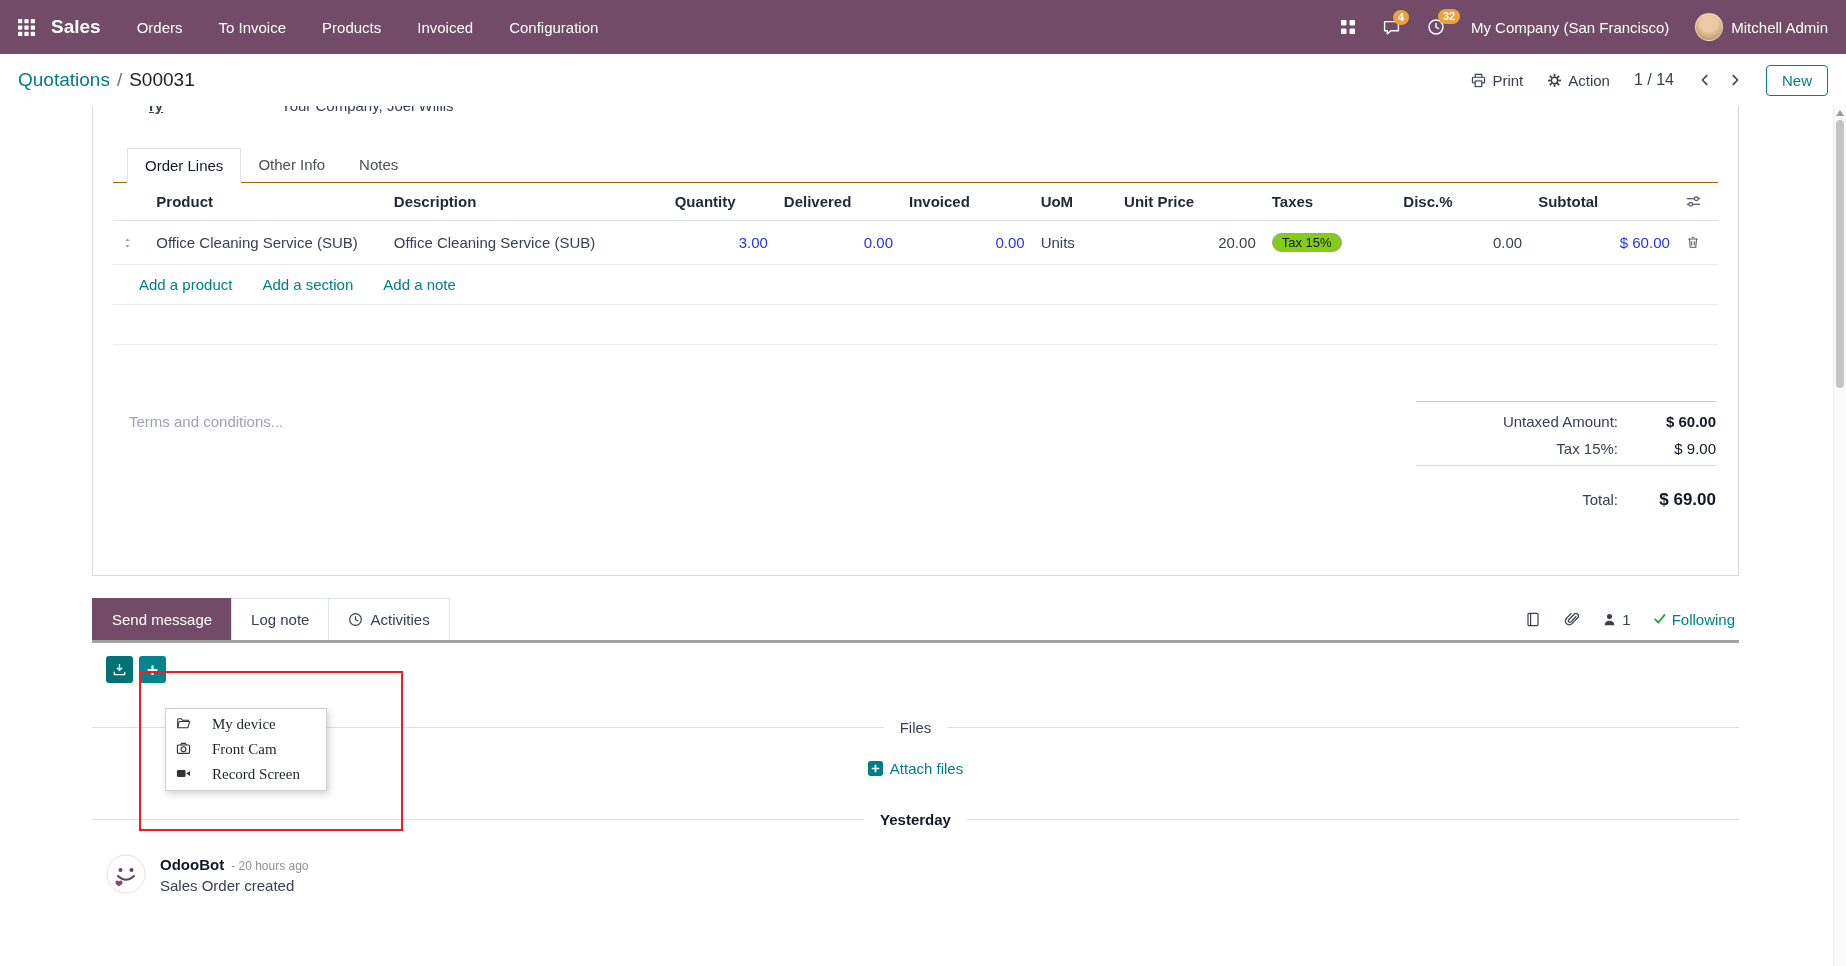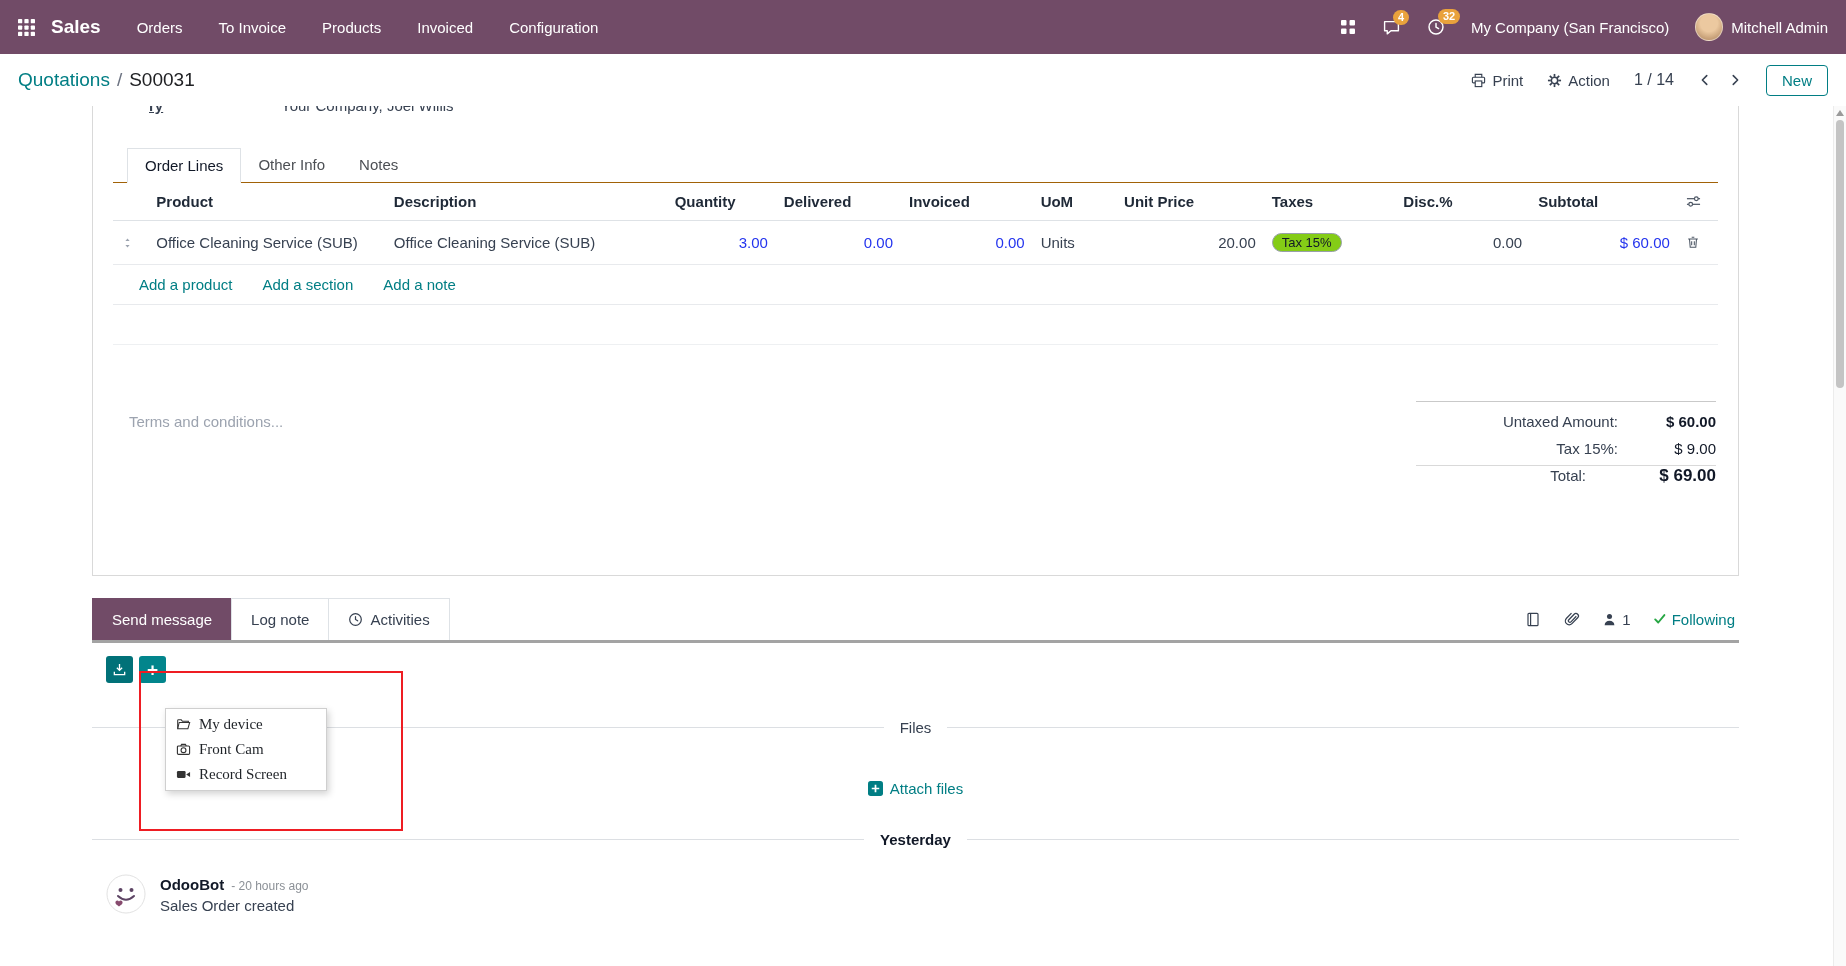--- a/index.html
+++ b/index.html
@@ -64,21 +64,21 @@
   .add-link{color:var(--link);font-size:15px;cursor:pointer;}
   .empty-row{height:40px;border-bottom:1px solid #eef0f2;}
 
   .terms-totals{display:flex;justify-content:space-between;margin-top:56px;padding:0 2px;}
   .terms{color:#9ca3af;font-size:15px;padding-top:12px;padding-left:14px;cursor:text;}
   .totals{width:300px;border-top:1px solid #c9c9c9;padding-top:6px;}
   .tot-row{display:flex;align-items:baseline;padding:5px 0;font-size:15px;}
   .tot-label{flex:1;text-align:right;margin-right:20px;color:#374151;}
   .tot-value{min-width:78px;text-align:right;color:#111827;}
   .tot-row.first .tot-value{font-weight:700;}
-  .tot-row.total{border-top:1px solid #d9d9d9;margin-top:3px;padding-top:0;gap:32px;}
+  .tot-row.total{border-top:1px solid #d9d9d9;margin-top:3px;padding-top:24px;}
   .tot-row.total .tot-label{font-size:15px;}
   .tot-row.total .tot-value{font-weight:700;font-size:17px;}
 
   
   .chatter{margin-left:92px;width:1647px;position:relative;}
   .chatter-topbar{display:flex;align-items:stretch;border-bottom:3px solid #a3a3a3;margin-top:22px;}
   .chatter-btn{font-size:15px;padding:12px 19px;background:#fff;border:1px solid #dee2e6;
     border-bottom:none;margin-right:-1px;cursor:pointer;color:#374151;font-weight:500;
     display:flex;align-items:center;gap:7px;}
   .chatter-btn.primary{background:var(--primary);border-color:var(--primary);color:#fff;}
@@ -86,30 +86,30 @@
   .tool{display:flex;align-items:center;gap:5px;cursor:pointer;font-size:15px;}
   .following{color:var(--link);font-weight:500;}
 
   .attach-row{margin-top:13px;margin-left:14px;display:flex;gap:6px;}
   .attach-btn{width:27px;height:27px;background:#017178;border:none;border-radius:3px;color:#fff;
     display:flex;align-items:center;justify-content:center;cursor:pointer;}
   .attach-btn.plus{font-size:19px;font-weight:700;background:#02858c;}
 
   .attach-dropdown{position:absolute;left:73px;top:110px;width:162px;background:#fff;
     border:1px solid #cfcfcf;box-shadow:2px 3px 7px rgba(0,0,0,.18);padding:3px 0;z-index:5;}
-  .dd-item{display:flex;align-items:center;gap:8px;padding:4px 10px;cursor:pointer;
+  .dd-item{display:flex;gap:21px;padding:4px 10px;cursor:pointer;
     font-family:"Liberation Serif","DejaVu Serif",serif;font-size:15px;color:#1f2328;}
 
   .annotation-box{position:absolute;left:47px;top:73px;width:264px;height:160px;
     border:2px solid var(--annotation);z-index:6;pointer-events:none;}
 
   .divider{display:flex;align-items:center;gap:16px;margin-top:36px;color:#374151;font-size:15px;}
   .divider .line{flex:1;height:1px;background:#dcdfe3;}
   .divider.bold{font-weight:700;color:#111827;margin-top:34px;}
-  .attach-files{margin-top:44px;display:flex;justify-content:center;}
+  .attach-files{margin-top:24px;display:flex;justify-content:center;}
   .attach-files-inner{display:flex;align-items:center;gap:7px;color:var(--link);font-size:15px;cursor:pointer;}
 
   .message{margin-top:26px;display:flex;gap:14px;padding-left:14px;}
   .msg-body{padding-top:2px;}
   .msg-head{display:flex;align-items:baseline;gap:7px;}
   .msg-author{font-weight:700;color:#111827;font-size:15px;cursor:pointer;}
   .msg-time{font-size:12px;color:#8b9096;}
   .msg-text{margin-top:4px;font-size:15px;color:#374151;}
 
   

